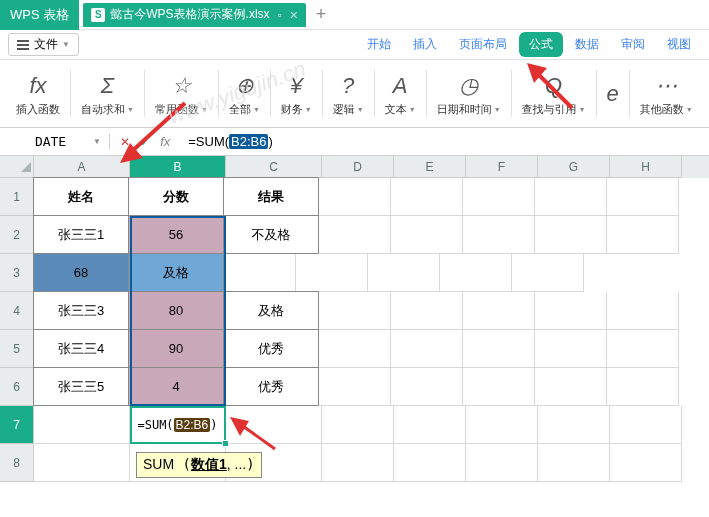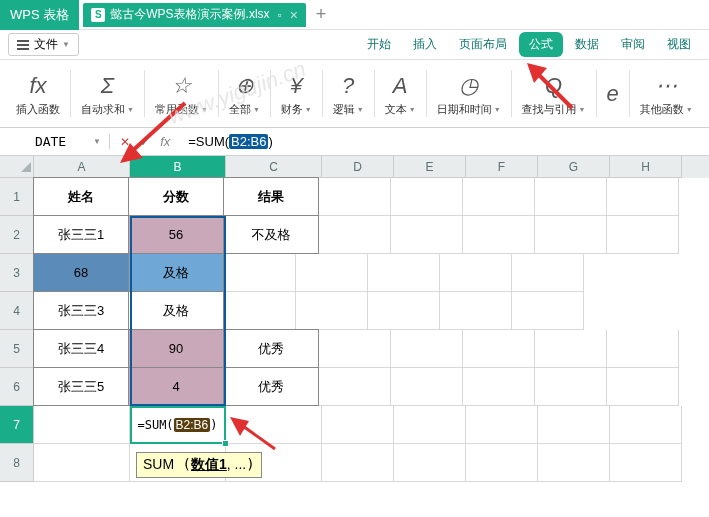--- a/index.html
+++ b/index.html
@@ -12,21 +12,21 @@
 .tab-close { margin-left: 8px; opacity: 0.7; font-size: 14px; }
 .tab-add { width: 30px; height: 30px; display: flex; align-items: center; justify-content: center; color: #888; font-size: 18px; }
 
 .menubar { height: 30px; display: flex; align-items: center; padding: 0 8px; border-bottom: 1px solid #e0e0e0; }
 .menu-file { display: flex; align-items: center; border: 1px solid #ccc; border-radius: 3px; padding: 2px 8px; cursor: pointer; }
 .menu-hamburger { display: flex; flex-direction: column; gap: 2px; margin-right: 5px; }
 .menu-hamburger span { width: 12px; height: 2px; background: #555; }
 .menu-dropdown { margin-left: 4px; font-size: 8px; color: #888; }
 .menu-spacer { flex: 1; }
 .menu-tabs { display: flex; gap: 2px; }
-.menu-tab { padding: 4px 10px; cursor: pointer; color: #0f766e; }
+.menu-tab { padding: 4px 10px; cursor: pointer; color: #3b82f6; }
 .menu-tab.active { background: #1aad8a; color: #fff; border-radius: 6px; }
 
 .ribbon { height: 68px; display: flex; border-bottom: 1px solid #d0d0d0; padding: 4px 8px; }
 .ribbon-group { display: flex; flex-direction: column; align-items: center; justify-content: center; padding: 0 8px; cursor: pointer; position: relative; }
 .ribbon-icon { font-size: 22px; color: #555; height: 32px; display: flex; align-items: center; font-style: italic; }
 .ribbon-label { font-size: 11px; color: #333; display: flex; align-items: center; gap: 2px; }
 .ribbon-arrow { font-size: 7px; color: #888; }
 .ribbon-sep { width: 1px; background: #e0e0e0; margin: 6px 2px; }
 
 .formula-row { height: 28px; display: flex; align-items: center; border-bottom: 1px solid #d0d0d0; }
@@ -230,20 +230,21 @@
         <div class="cell col-C data row-hl result-cell">及格</div>
         <div class="cell col-D"></div>
         <div class="cell col-E"></div>
         <div class="cell col-F"></div>
         <div class="cell col-G"></div>
         <div class="cell col-H"></div>
       </div>
       <div class="row">
         <div class="row-h">4</div>
         <div class="cell col-A data name-cell">张三三3</div>
+        <div class="cell col-B data score-cell">80</div>
         <div class="cell col-C data result-cell">及格</div>
         <div class="cell col-D"></div>
         <div class="cell col-E"></div>
         <div class="cell col-F"></div>
         <div class="cell col-G"></div>
         <div class="cell col-H"></div>
       </div>
       <div class="row">
         <div class="row-h">5</div>
         <div class="cell col-A data name-cell">张三三4</div>

